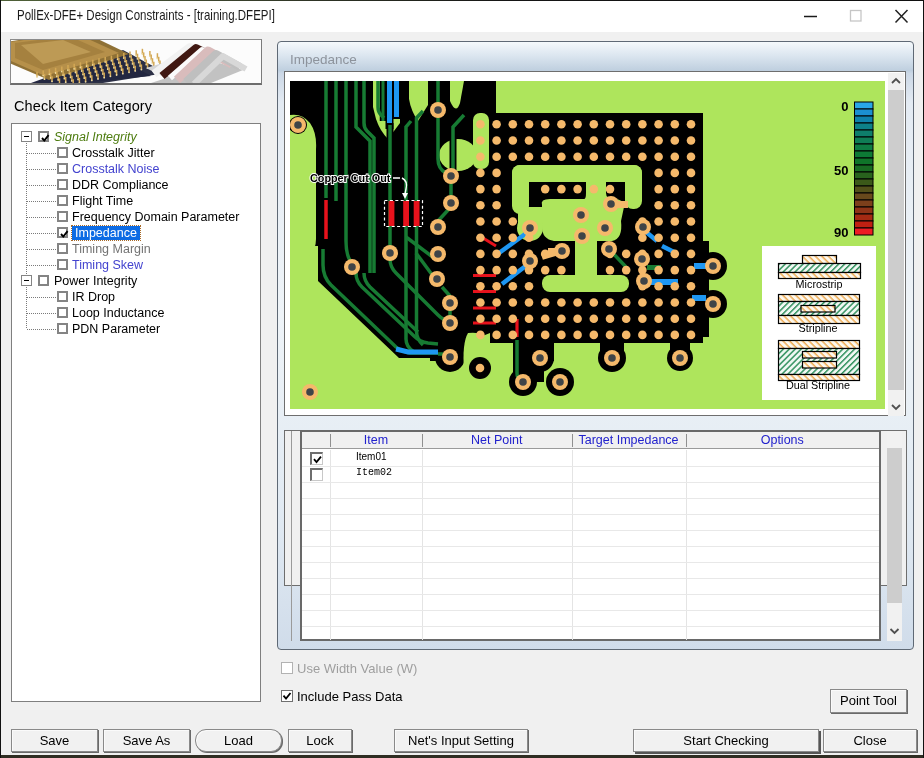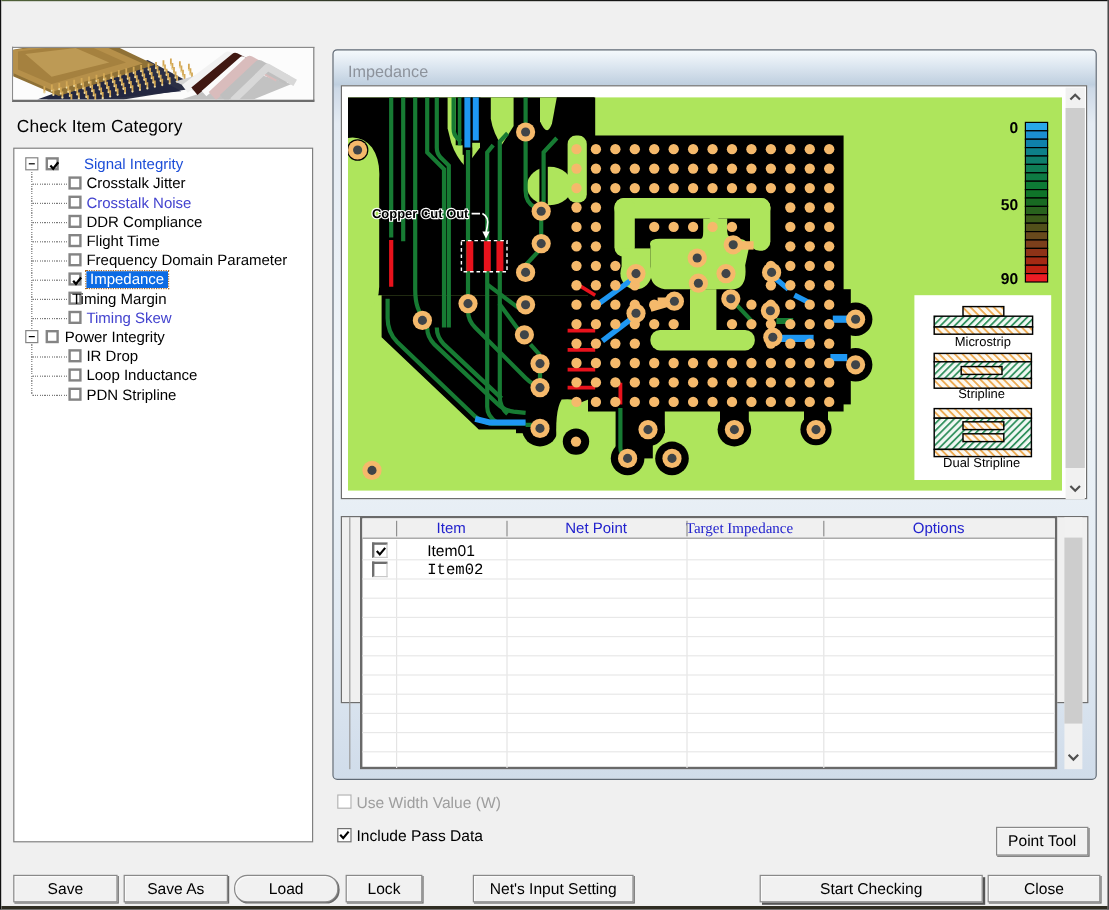--- a/index.html
+++ b/index.html
@@ -40,32 +40,44 @@
         border:2px solid #696969;}
   #ghead{position:absolute;left:0;top:0;width:577px;height:17px;background:#f0f0f0;
          border-bottom:1px solid #9a9a9a;font-size:12.5px;color:#2121cd;}
   #ghead span{position:absolute;top:1px;}
   .gsep{position:absolute;top:2px;width:1px;height:13px;background:#909090;}
   .gvline{position:absolute;top:18px;width:1px;height:190px;background:#e4e4e4;}
   .ghline{position:absolute;left:0;width:577px;height:1px;background:#e8e8e8;}
   .gcb{position:absolute;left:10px;width:13px;height:13px;background:#fff;
        border-top:2px solid #6e6e6e;border-left:2px solid #6e6e6e;
        border-right:1px solid #c8c8c8;border-bottom:1px solid #c8c8c8;}
-  .gtxt{position:absolute;left:56px;font-size:13px;color:#000;}
+  .gtxt{position:absolute;left:56px;font-size:10px;color:#000;}
   
   .chk{position:absolute;width:12px;height:12px;background:#fff;border:1px solid #707070;}
   .lbl{position:absolute;font-size:13px;}
   .btn{position:absolute;height:23px;background:#f1f1f1;border:1px solid #898989;
        box-shadow:1px 1px 0 #6a6a6a,inset 1px 1px 0 #fafafa;
        font-size:13px;color:#000;text-align:center;line-height:21px;}
 </style>
 </head>
 <body>
 <div id="win">
   <div id="topline"></div>
+  <div id="title">
+    <span class="txt">PollEx-DFE+ Design Constraints - [training.DFEPI]</span>
+    <svg class="tbtn" style="left:801px" width="18" height="31">
+        <line x1="2" y1="15.5" x2="15" y2="15.5" stroke="#1a1a1a" stroke-width="1.5"></line>
+      </svg>
+    <svg class="tbtn" style="left:847px" width="18" height="31">
+        <rect x="2.5" y="9.5" width="10.5" height="10.5" fill="none" stroke="#c6c6c6" stroke-width="1.3"></rect>
+      </svg>
+    <svg class="tbtn" style="left:893px" width="16" height="31">
+        <path d="M1.5 9 L13.5 21.5 M13.5 9 L1.5 21.5" stroke="#222" stroke-width="1.5"></path>
+      </svg>
+  </div>
   <div id="thumb"><svg width="250" height="43" viewBox="0 0 250 43">
         <rect width="250" height="43" fill="#fcfcfc"></rect>
         <path d="M28,43 L112,10 L155,33 L92,43 Z" fill="#2c3046"></path>
         <path d="M20,43 L100,14 L140,36 L70,43 Z" fill="#232741"></path>
         <path d="M-4,2 L68,-10 L118,14 L38,40 L-4,22 Z" fill="#8f7136"></path>
         <path d="M-2,2 L64,-7 L108,13 L34,36 L-2,20 Z" fill="#b6904a"></path>
         <path d="M4,3 L58,-4 L94,12 L32,30 L4,18 Z" fill="#a5813f"></path>
         <path d="M10,5 L52,0 L80,12 L32,24 Z" fill="#bd9a55"></path>
         <path d="M26.0,37.0 l0,-5.2" stroke="#d3a855" stroke-width="1.5"></path>
         <circle cx="26.0" cy="37.0" r="0.9" fill="#ecd9a0"></circle>
@@ -255,21 +267,21 @@
       <div style="position:absolute;left:14px;top:13px;width:1px;height:144px;background:repeating-linear-gradient(180deg,#7a7a7a 0 1px,transparent 1px 2px);"></div>
 <div style="position:absolute;left:14px;top:157px;width:1px;height:48px;background:repeating-linear-gradient(180deg,#7a7a7a 0 1px,transparent 1px 2px);"></div>
 <div class="exp" style="left:9px;top:7px;">
         <i></i>
       </div>
 <div class="cb" style="left:26px;top:7px;">
         <svg width="13" height="13" viewBox="0 0 13 13">
           <path d="M3 6 L5.3 8.6 L9.6 3.2" fill="none" stroke="#000" stroke-width="1.9"></path>
         </svg>
       </div>
-<div class="trow" style="left:58px;top:5px;color:#1d4ed8;">Signal Integrity</div>
+<div class="trow" style="left:42px;top:5px;color:#4d7c0f;font-style:italic;">Signal Integrity</div>
 <div style="position:absolute;left:15px;top:29px;width:29px;height:1px;background:repeating-linear-gradient(90deg,#7a7a7a 0 1px,transparent 1px 2px);"></div>
 <div class="cb" style="left:45px;top:23px;"></div>
 <div class="trow" style="left:60px;top:21px;color:#000;">Crosstalk Jitter</div>
 <div style="position:absolute;left:15px;top:45px;width:29px;height:1px;background:repeating-linear-gradient(90deg,#7a7a7a 0 1px,transparent 1px 2px);"></div>
 <div class="cb" style="left:45px;top:39px;"></div>
 <div class="trow" style="left:60px;top:37px;color:#4343cf;">Crosstalk Noise</div>
 <div style="position:absolute;left:15px;top:61px;width:29px;height:1px;background:repeating-linear-gradient(90deg,#7a7a7a 0 1px,transparent 1px 2px);"></div>
 <div class="cb" style="left:45px;top:55px;"></div>
 <div class="trow" style="left:60px;top:53px;color:#000;">DDR Compliance</div>
 <div style="position:absolute;left:15px;top:77px;width:29px;height:1px;background:repeating-linear-gradient(90deg,#7a7a7a 0 1px,transparent 1px 2px);"></div>
@@ -280,38 +292,38 @@
 <div class="trow" style="left:60px;top:85px;color:#000;">Frequency Domain Parameter</div>
 <div style="position:absolute;left:15px;top:109px;width:29px;height:1px;background:repeating-linear-gradient(90deg,#7a7a7a 0 1px,transparent 1px 2px);"></div>
 <div class="cb" style="left:45px;top:103px;">
         <svg width="13" height="13" viewBox="0 0 13 13">
           <path d="M3 6 L5.3 8.6 L9.6 3.2" fill="none" stroke="#000" stroke-width="1.9"></path>
         </svg>
       </div>
 <div class="trow" style="left:60px;top:101px;"><span style="background:#0c6be4;color:#fff;padding:0 3px;outline:1px dotted #a86a28;">Impedance</span></div>
 <div style="position:absolute;left:15px;top:125px;width:29px;height:1px;background:repeating-linear-gradient(90deg,#7a7a7a 0 1px,transparent 1px 2px);"></div>
 <div class="cb" style="left:45px;top:119px;"></div>
-<div class="trow" style="left:48px;top:117px;color:#000000;text-align:right;">Timing Margin</div>
+<div class="trow" style="left:60px;top:117px;color:#737373;text-align:right;">Timing Margin</div>
 <div style="position:absolute;left:15px;top:141px;width:29px;height:1px;background:repeating-linear-gradient(90deg,#7a7a7a 0 1px,transparent 1px 2px);"></div>
 <div class="cb" style="left:45px;top:135px;"></div>
 <div class="trow" style="left:60px;top:133px;color:#4343cf;">Timing Skew</div>
 <div class="exp" style="left:9px;top:151px;">
         <i></i>
       </div>
 <div class="cb" style="left:26px;top:151px;"></div>
 <div class="trow" style="left:42px;top:149px;color:#000;">Power Integrity</div>
 <div style="position:absolute;left:15px;top:173px;width:29px;height:1px;background:repeating-linear-gradient(90deg,#7a7a7a 0 1px,transparent 1px 2px);"></div>
 <div class="cb" style="left:45px;top:167px;"></div>
 <div class="trow" style="left:60px;top:165px;color:#000;">IR Drop</div>
 <div style="position:absolute;left:15px;top:189px;width:29px;height:1px;background:repeating-linear-gradient(90deg,#7a7a7a 0 1px,transparent 1px 2px);"></div>
 <div class="cb" style="left:45px;top:183px;"></div>
 <div class="trow" style="left:60px;top:181px;color:#000;">Loop Inductance</div>
 <div style="position:absolute;left:15px;top:205px;width:29px;height:1px;background:repeating-linear-gradient(90deg,#7a7a7a 0 1px,transparent 1px 2px);"></div>
 <div class="cb" style="left:45px;top:199px;"></div>
-<div class="trow" style="left:60px;top:197px;color:#000;">PDN Stripline</div>
+<div class="trow" style="left:60px;top:197px;color:#000;">PDN Parameter</div>
     </div>
   <div id="grp"></div>
   <div id="grplab">Impedance</div>
   <div id="panel">
     <div id="pcbsvg"><svg width="595" height="328" viewBox="0 0 595 328">
 <rect width="595" height="328" fill="#aee55c"></rect>
 <path d="M0,0 H205 V165 H0 Z" fill="#000"></path>
 <path d="M28,165 H205 V250 L185,258 L150,277 H109 L28,200 Z" fill="#000"></path>
 <circle cx="160" cy="276" r="15" fill="#000"></circle>
 <rect x="140" y="258" width="45" height="22" fill="#000"></rect>
@@ -674,21 +686,21 @@
     <svg style="position:absolute;left:603px;top:327px" width="16" height="16">
         <path d="M4 6 L8 10 L12 6" fill="none" stroke="#505050" stroke-width="1.8"></path>
       </svg>
   </div>
   <div id="tblc">
     <div style="position:absolute;left:6px;top:0;width:1px;height:210px;background:#9a9a9a;"></div>
     <div id="grid">
         <div id="ghead">
           <span style="left:28px;width:92px;text-align:center;display:inline-block;">Item</span>
           <span style="left:120px;width:149.5px;text-align:center;display:inline-block;">Net Point</span>
-          <span style="left:269.5px;width:114.0px;text-align:left;display:inline-block;font-family:Liberation Serif, serif;">Target Impedance</span>
+          <span style="left:269.5px;width:114.0px;text-align:center;display:inline-block;">Target Impedance</span>
           <span style="left:383.5px;width:193.5px;text-align:center;display:inline-block;">Options</span>
           <span class="gsep" style="left:28px;top:2px;"></span>
           <span class="gsep" style="left:120px;top:2px;"></span>
           <span class="gsep" style="left:269.5px;top:2px;"></span>
           <span class="gsep" style="left:383.5px;top:2px;"></span>
         </div>
 <div class="gvline" style="left:28px;"></div>
 <div class="gvline" style="left:120px;"></div>
 <div class="gvline" style="left:269.5px;"></div>
 <div class="gvline" style="left:383.5px;"></div>

